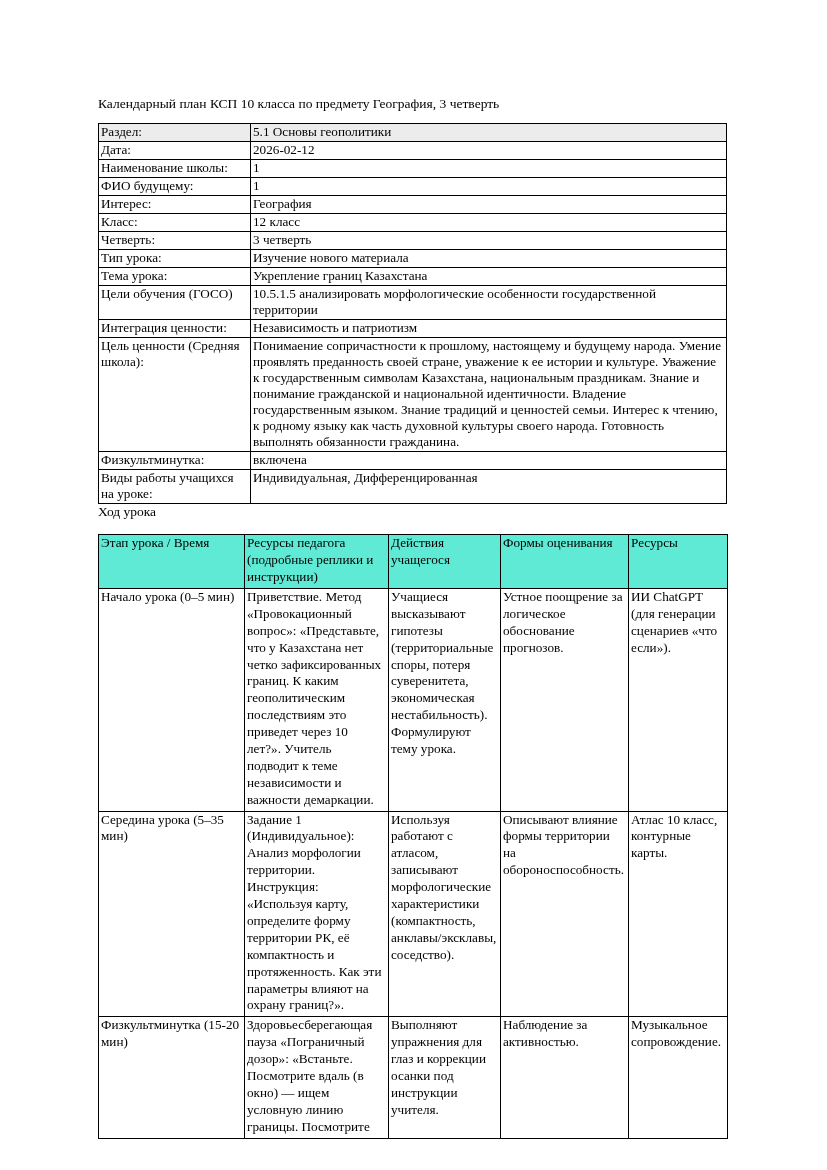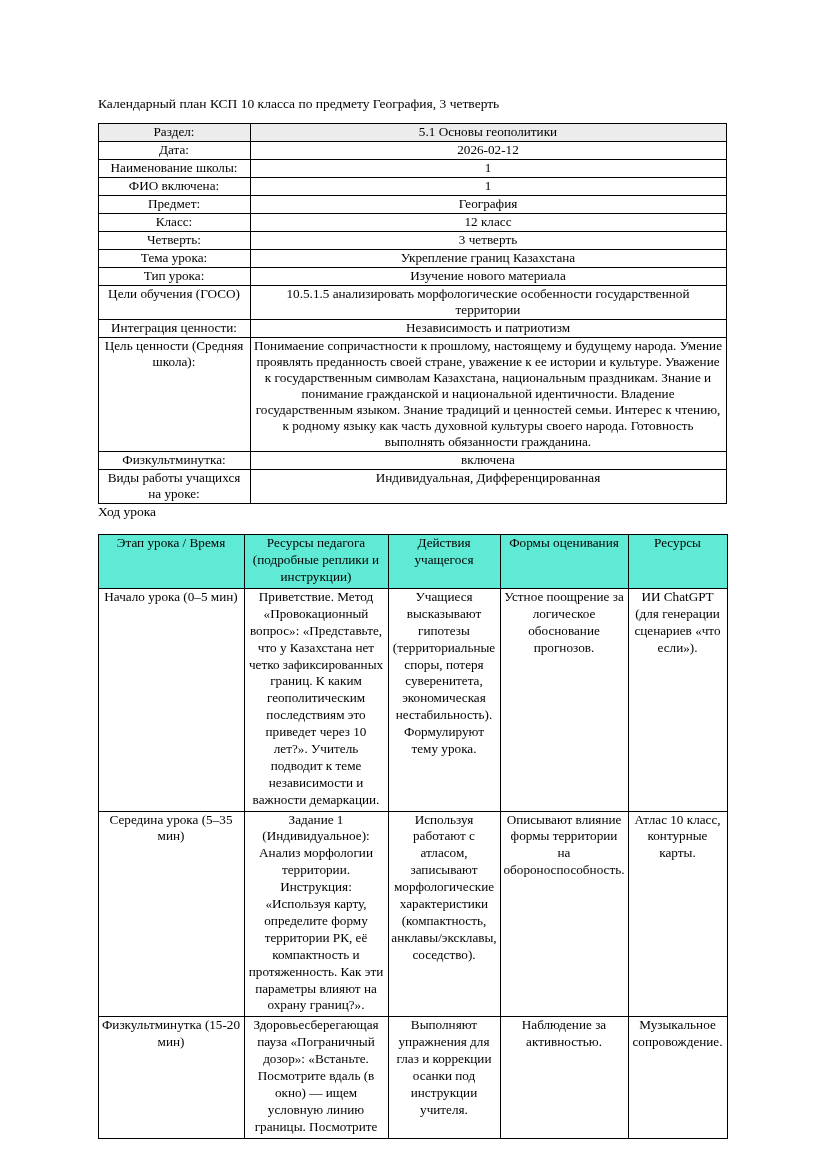--- a/index.html
+++ b/index.html
@@ -26,21 +26,21 @@
   table {
     border-collapse: collapse;
     width: 629px;
     table-layout: fixed;
   }
   td, th {
     border: 1px solid #000000;
     vertical-align: top;
     font-size: 13.2px;
     font-weight: normal;
-    text-align: center;
+    text-align: left;
     padding: 0px 3px 1px 2px;
   }
   .info-table td { line-height: 1.21; }
   .info-table .c1 { width: 152px; }
   .info-table tr.hdr td { background: #ececec; }
   .flow-heading {
     font-size: 13.5px; line-height: 1.1;
     margin: 1px 0 15px 0;
   }
   .lesson-table th { background: #5eead4; line-height: 1.28; padding-bottom: 2px; }
@@ -71,42 +71,42 @@
         </tr>
         <tr>
           <td>Дата:</td>
           <td>2026-02-12</td>
         </tr>
         <tr>
           <td>Наименование школы:</td>
           <td>1</td>
         </tr>
         <tr>
-          <td>ФИО включена:</td>
+          <td>ФИО будущему:</td>
           <td>1</td>
         </tr>
         <tr>
-          <td>Предмет:</td>
+          <td>Интерес:</td>
           <td>География</td>
         </tr>
         <tr>
           <td>Класс:</td>
           <td>12 класс</td>
         </tr>
         <tr>
           <td>Четверть:</td>
           <td>3 четверть</td>
         </tr>
         <tr>
+          <td>Тип урока:</td>
+          <td>Изучение нового материала</td>
+        </tr>
+        <tr>
           <td>Тема урока:</td>
           <td>Укрепление границ Казахстана</td>
-        </tr>
-        <tr>
-          <td>Тип урока:</td>
-          <td>Изучение нового материала</td>
         </tr>
         <tr>
           <td>Цели обучения (ГОСО)</td>
           <td>10.5.1.5 анализировать морфологические особенности государственной территории</td>
         </tr>
         <tr>
           <td>Интеграция ценности:</td>
           <td>Независимость и патриотизм</td>
         </tr>
         <tr>

